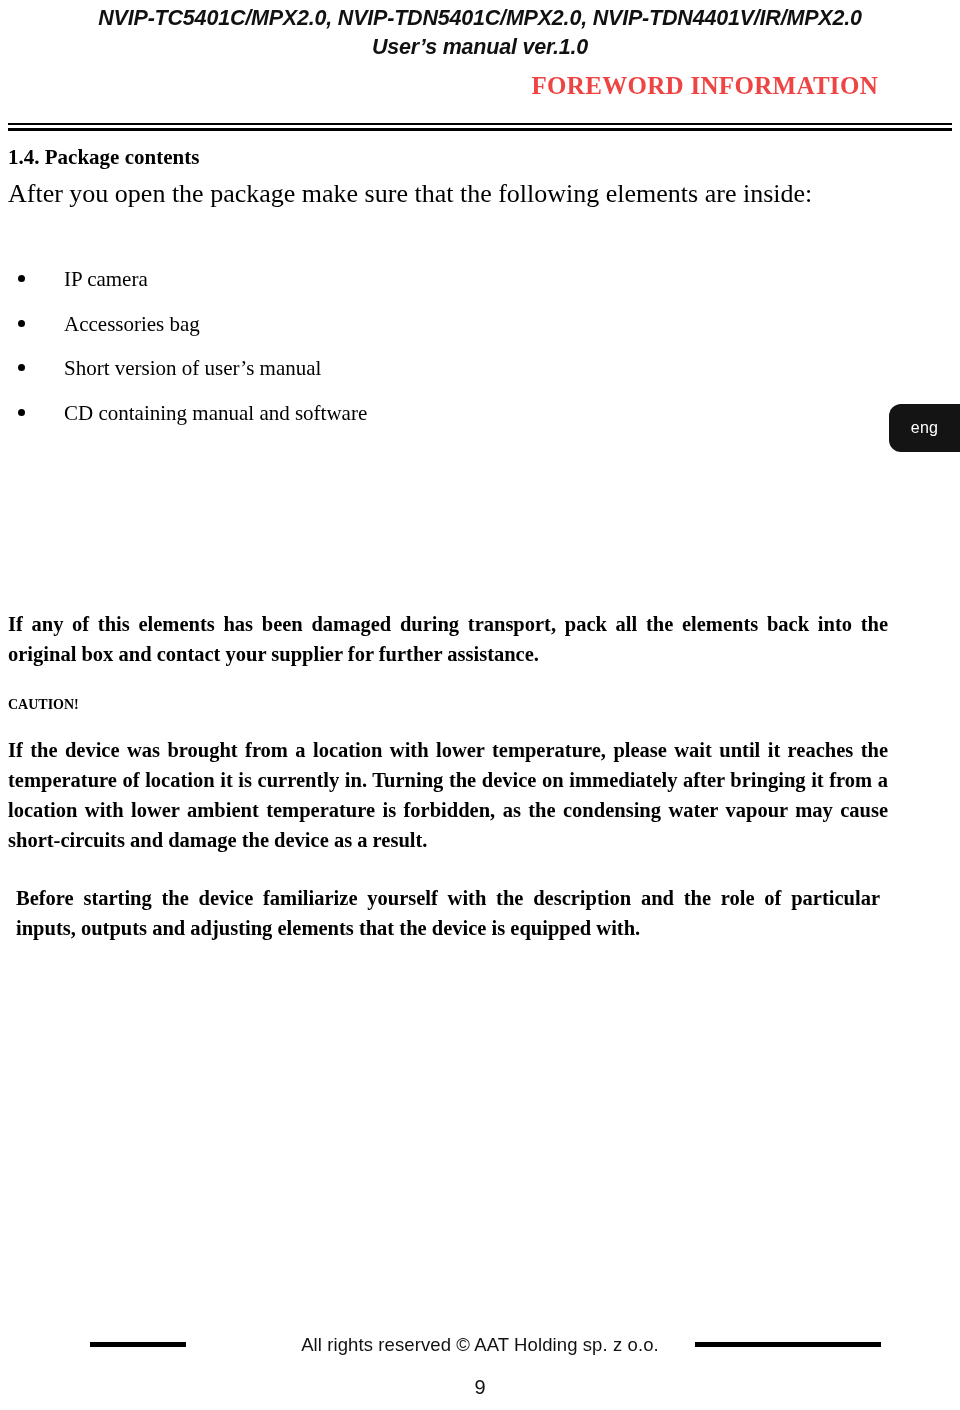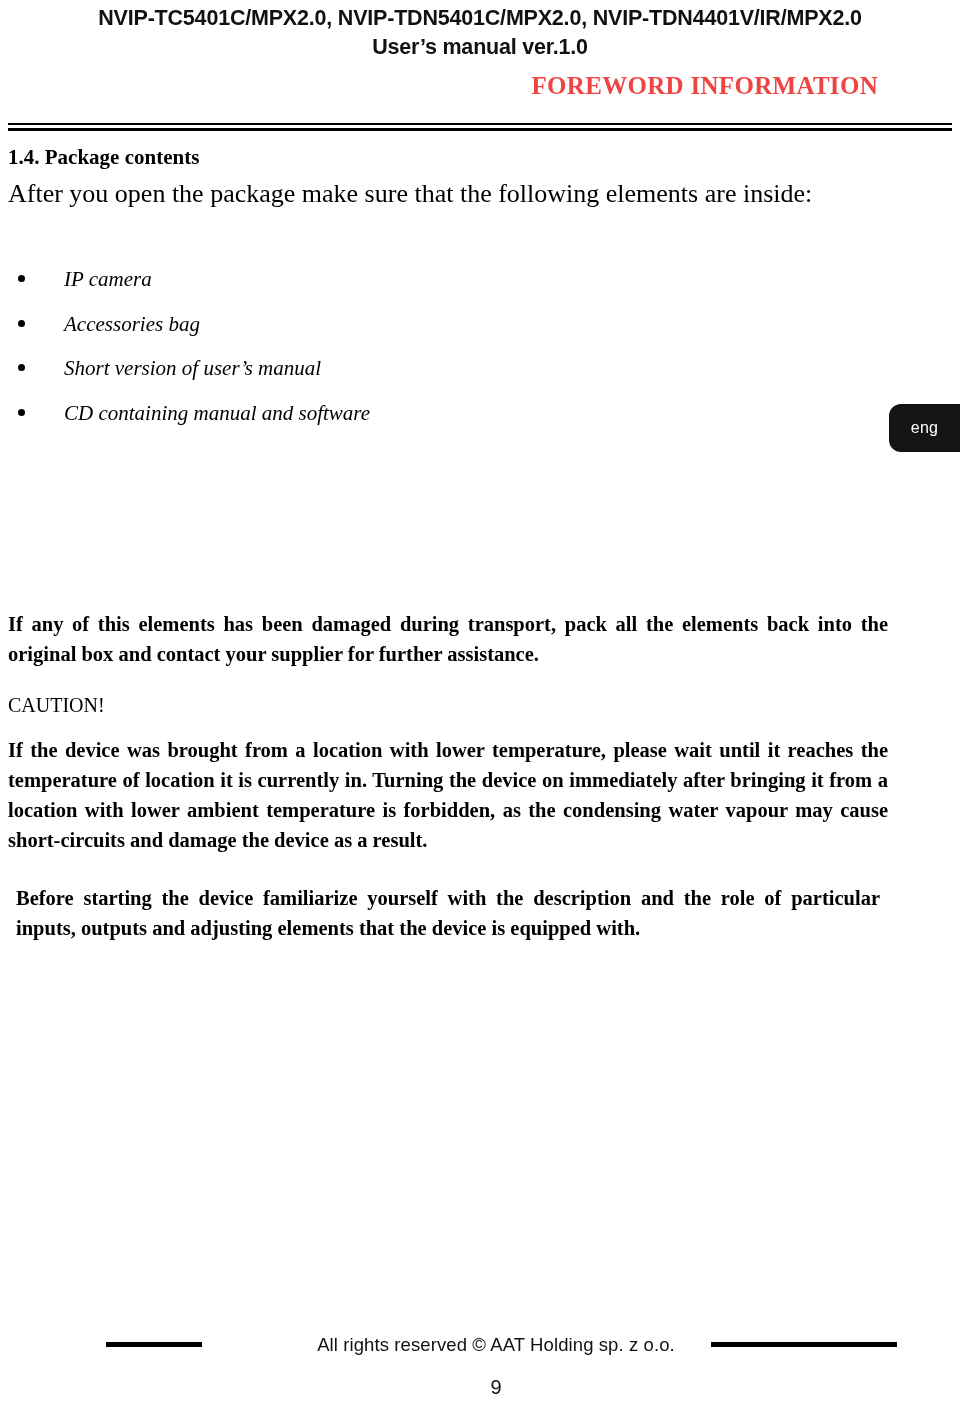--- a/index.html
+++ b/index.html
@@ -25,20 +25,21 @@
   }
 
   
   .doc-header {
     position: absolute;
     left: 0;
     top: 4px;
     width: 960px;
     text-align: center;
     font-family: "Liberation Sans", sans-serif;
+    font-style: italic;
     font-weight: 700;
     font-size: 21.5px;
     line-height: 29px;
     letter-spacing: -0.2px;
     color: #111;
   }
   .doc-header .line2 {
     display: block;
   }
 
@@ -93,21 +94,20 @@
     font-family: "Liberation Serif", serif;
     font-size: 26px;
     line-height: 28px;
     margin: 0;
   }
 
   ul.pkg-list {
     list-style: none;
     margin: 58px 0 0 0;
     padding: 0;
-    font-style: italic;
   }
   ul.pkg-list li {
     position: relative;
     padding-left: 56px;
     font-family: "Liberation Serif", serif;
     font-size: 21px;
     line-height: 26px;
     margin-bottom: 18.5px;
   }
   ul.pkg-list li .bullet {
@@ -152,32 +152,32 @@
     font-family: "Liberation Serif", serif;
     font-weight: 700;
     font-size: 20.5px;
     line-height: 30px;
     text-align: justify;
     margin: 0;
   }
   .para-damage { margin-bottom: 22px; }
   .caution-word {
     font-family: "Liberation Serif", serif;
-    font-weight: 400;
-    font-size: 20px;
+    font-weight: 700;
+    font-size: 14px;
     line-height: 28px;
     margin: 0;
   }
   .para-caution { margin: 16px 0 28px 0; }
   .para-before  { margin: 8px; }
 
   
   .footer {
     position: absolute;
-    left: 16px;
+    left: 0;
     top: 1330px;
     width: 793px;
     height: 80px;
   }
   .footer .rule-left,
   .footer .rule-right {
     position: absolute;
     top: 12px;
     height: 5px;
     background: #000;

